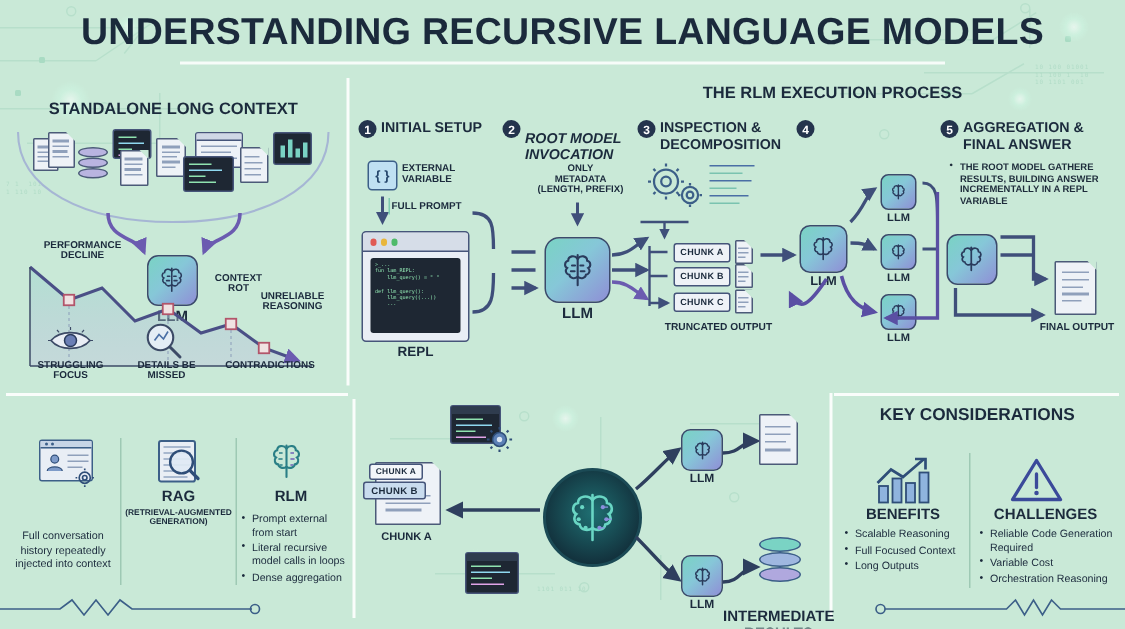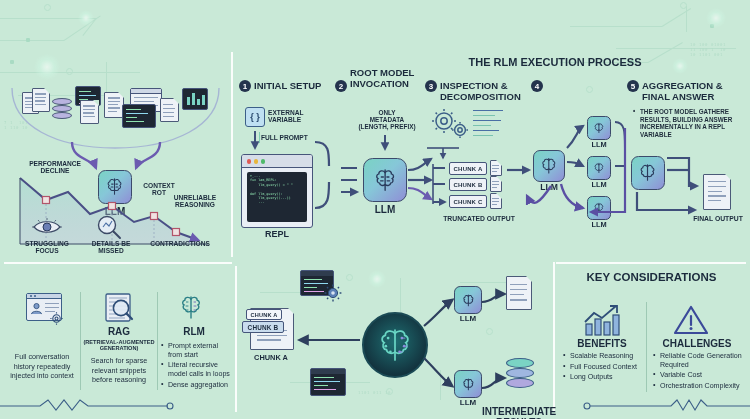--- a/index.html
+++ b/index.html
@@ -137,28 +137,33 @@
     <div class="circ-dot" style="left:96px;top:12px;width:7px;height:7px;"></div>
     <div class="circ-dot" style="left:136px;top:126px;width:7px;height:7px;"></div>
     <div class="circ-dot" style="left:236px;top:66px;width:7px;height:7px;"></div>
     <div class="glow" style="left:118px;top:8px;width:18px;height:18px;"></div>
     <div class="glow" style="left:60px;top:104px;width:14px;height:14px;"></div>
     <div class="binary" style="left:10px;top:74px;">1110 0 1
 10 110</div>
     <div class="binary" style="left:108px;top:128px;">1101 011 10</div>
   </div>
 
+  <div class="header">
+    <div class="title">UNDERSTANDING RECURSIVE LANGUAGE MODELS</div>
+    <div class="title-rule"></div>
+  </div>
 
   <div class="vdiv" style="left:231px;top:52px;height:205px;"></div>
   <div class="hdiv" style="left:4px;top:262px;width:228px;"></div>
   <div class="hdiv" style="left:556px;top:262px;width:190px;"></div>
   <div class="vdiv" style="left:553px;top:262px;height:150px;"></div>
   <div class="vdiv" style="left:235px;top:266px;height:146px;"></div>
 
   <div style="position:absolute;left:0;top:52px;width:231px;height:208px;">
+    <div class="panel-title" style="position:absolute;left:0;top:15px;width:231px;font-size:11px;">STANDALONE LONG CONTEXT</div>
 
     <svg class="arrowsvg" style="left:8px;top:30px;" width="215" height="72" viewBox="0 0 215 72">
       <path d="M4 6 C4 44 48 66 107 66 C166 66 211 44 211 6" fill="none" stroke="#a6b6d4" stroke-width="1.4"></path>
     </svg>
 
     <div class="doc" style="left:22px;top:40px;width:17px;height:22px;">
       <div class="ln" style="top:22%;width:70%;"></div>
         <div class="ln" style="top:38%;width:70%;"></div>
       <div class="ln" style="top:54%;width:55%;"></div>
         <div class="ln" style="top:70%;width:65%;"></div>
@@ -333,21 +338,21 @@
     ...</div>
       </div>
     </div>
     <div class="lbl" style="left:6px;top:178px;width:72px;font-size:9px;">REPL</div>
 
     <svg class="arrowsvg" style="left:78px;top:84px;" width="30" height="78" viewBox="0 0 30 78">
       <path d="M2 6 C16 6 16 16 16 30 M2 72 C16 72 16 60 16 46" fill="none" stroke="#3f4f7a" stroke-width="2.2"></path>
     </svg>
 
     <div class="stepnum" style="left:100px;top:28px;">2</div>
-    <div class="steptitle" style="left:115px;top:16px;width:92px;white-space:pre-line;">ROOT MODEL
+    <div class="steptitle" style="left:115px;top:36px;width:92px;white-space:pre-line;font-style:italic;">ROOT MODEL
 INVOCATION</div>
 
     <div class="lbl" style="left:104px;top:57px;width:96px;font-size:6.4px;white-space:pre-line;"><span>ONLY
 METADATA
 (LENGTH, PREFIX)</span></div>
     <svg class="arrowsvg" style="left:144px;top:82px;" width="14" height="22" viewBox="0 0 14 22">
       <defs>
           <marker id="mA2" markerWidth="5" markerHeight="5" refX="3.4" refY="2.2" orient="auto">
             <path d="M0 0 L4.4 2.2 L0 4.4 z" fill="#3f4f7a"></path>
           </marker>
@@ -591,21 +596,20 @@
         <g stroke="#93a6c2" stroke-width="1">
             <path d="M5 5h18M5 9h18M5 13h18M5 17h18M5 21h14M5 25h16"></path>
           </g>
         <circle cx="17" cy="15" r="7.6" fill="#dfe9f4" fill-opacity=".92" stroke="#2f4e78" stroke-width="1.6"></circle>
         <path d="M22.6 20.6 L28 26" stroke="#2f4e78" stroke-width="2.2" stroke-linecap="round"></path>
       </svg>
     </div>
     <div class="lbl" style="left:84px;top:60px;width:70px;font-size:10px;">RAG</div>
     <div class="lbl" style="left:80px;top:73px;width:78px;font-size:5.6px;white-space:pre-line;"><span>(RETRIEVAL-AUGMENTED
 GENERATION)</span></div>
-    <div style="position:absolute;left:82px;top:90px;width:74px;font-size:7.2px;text-align:center;line-height:1.32;color:#1b2a3c;">Search for sparse relevant snippets before reasoning</div>
 
     <div style="position:absolute;left:176px;top:26px;width:30px;height:30px;">
       <svg viewBox="0 0 30 30" width="30" height="30">
         <g fill="none" stroke="#2a7f86" stroke-width="1.4" stroke-linecap="round">
           <path d="M15 5v21"></path>
           <path d="M15 7c-2-2.6-6.2-2-6.2 1.2-2.5.5-2.8 3.8-.8 4.8-1.6 1.5-.8 4.3 1.5 4.6.3 2.2 3.2 3 5.5 1.6"></path>
           <path d="M15 7c2-2.6 6.2-2 6.2 1.2 2.5.5 2.8 3.8.8 4.8 1.6 1.5.8 4.3-1.5 4.6-.3 2.2-3.2 3-5.5 1.6"></path>
         </g>
         <g fill="none" stroke="#6f62b8" stroke-width=".9">
             <path d="M17.6 10h2.4M17.6 14h2.8M17.6 18h2"></path>
@@ -766,21 +770,21 @@
       <svg viewBox="0 0 36 32" width="36" height="32">
         <path d="M18 3 L34 29 H2 z" fill="none" stroke="#3b4a9a" stroke-width="2.2" stroke-linejoin="round"></path>
         <path d="M18 12 L18 21" stroke="#3b4a9a" stroke-width="2.2" stroke-linecap="round"></path>
         <circle cx="18" cy="24.6" r="1.5" fill="#3b4a9a"></circle>
       </svg>
     </div>
     <div class="lbl" style="left:98px;top:72px;width:92px;font-size:10px;">CHALLENGES</div>
     <div class="blist" style="left:100px;top:86px;width:92px;font-size:7.1px;color:#1b2a3c;">
       <div class="bi">Reliable Code Generation Required</div>
       <div class="bi">Variable Cost</div>
-      <div class="bi">Orchestration Complexity</div>
+      <div class="bi">Orchestration Reasoning</div>
     </div>
 
     <svg class="arrowsvg" style="left:0;top:130px;" width="197" height="20" viewBox="0 0 197 20">
       <circle cx="34" cy="10" r="3" fill="none" stroke="#3c5f88" stroke-width="1.1"></circle>
       <path d="M37 10 L118 10 L124 4 L130 14 L136 4 L142 14 L148 4 L154 10 L197 10" fill="none" stroke="#3c5f88" stroke-width="1.1"></path>
     </svg>
   </div>
 
 </div>
 

